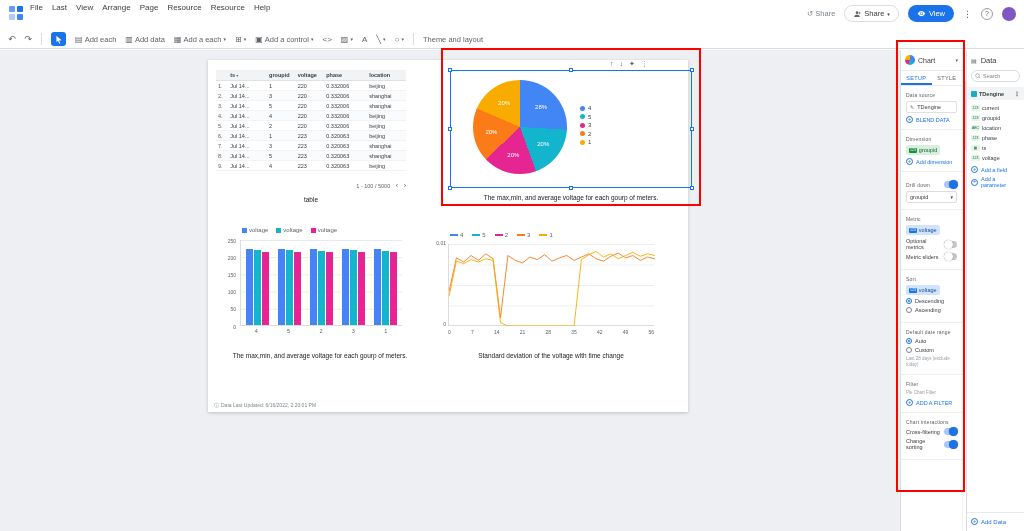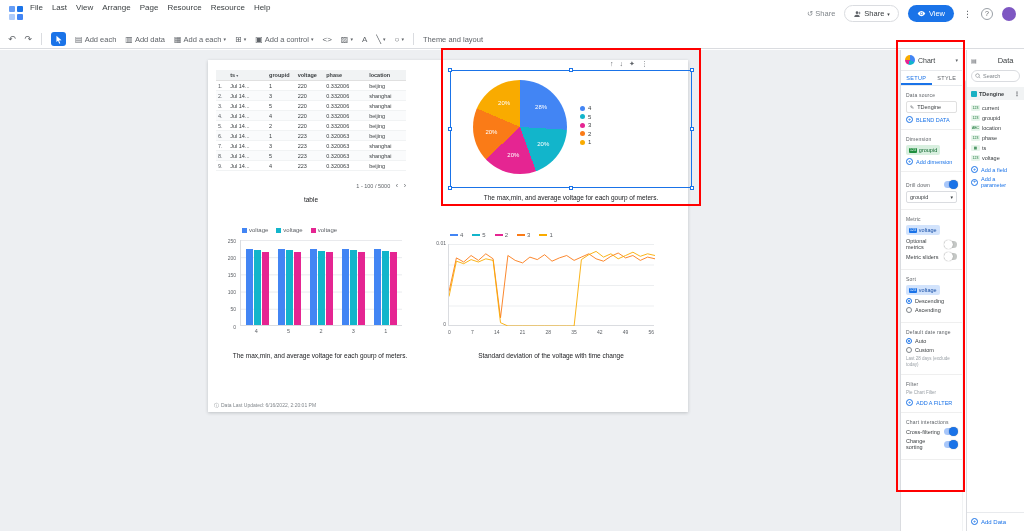--- a/index.html
+++ b/index.html
@@ -122,21 +122,21 @@
   .radio{width:6px;height:6px;border:1px solid #80868b;border-radius:50%;flex:0 0 auto;position:relative}
   .radio.on{border-color:#1a73e8}
   .radio.on::after{content:"";position:absolute;inset:1px;background:#1a73e8;border-radius:50%}
 
   
   .vscroll{width:4px;background:#fff;border-left:1px solid #f1f3f4;position:relative}
   .vscroll .thumb{position:absolute;top:30px;left:0;width:3px;height:70px;background:#dadce0;border-radius:1.5px}
 
   
   .data-panel{width:58px;background:#fff;border-left:1px solid #dadce0;position:relative;padding:4px 4px 0;font-size:5.5px;color:#3c4043}
-  .dp-header{display:flex;align-items:center;gap:21px;font-size:7.5px;color:#3c4043;padding:2px 0 5px}
+  .dp-header{display:flex;align-items:center;gap:4px;font-size:7.5px;color:#3c4043;padding:2px 0 5px}
   .dp-ico{font-size:6px;color:#5f6368}
   .search{display:flex;align-items:center;gap:2px;border:1px solid #dadce0;border-radius:7px;padding:2px 3px;color:#80868b}
   .dp-source{display:flex;align-items:center;gap:2px;background:#f1f3f4;margin:5px -4px 3px;padding:3px 4px;font-weight:bold;font-size:5.5px}
   .src-ico{width:6px;height:6px;border-radius:1px;background:#17b0c3;flex:0 0 auto}
   .dp-src-more{margin-left:auto;color:#5f6368;font-size:6px}
   .field-row{display:flex;align-items:center;gap:2px;padding:2px 0}
   .ftype{min-width:9px;text-align:center;background:#e6f4ea;color:#137333;font-size:3.5px;border-radius:1px;padding:1px .5px;flex:0 0 auto}
   .dp-footer{position:absolute;bottom:6px;left:0;right:0;border-top:1px solid #e8eaed;padding:5px 4px 0;display:flex;align-items:center;gap:3px;color:#1a73e8;font-size:6px}
 
   

